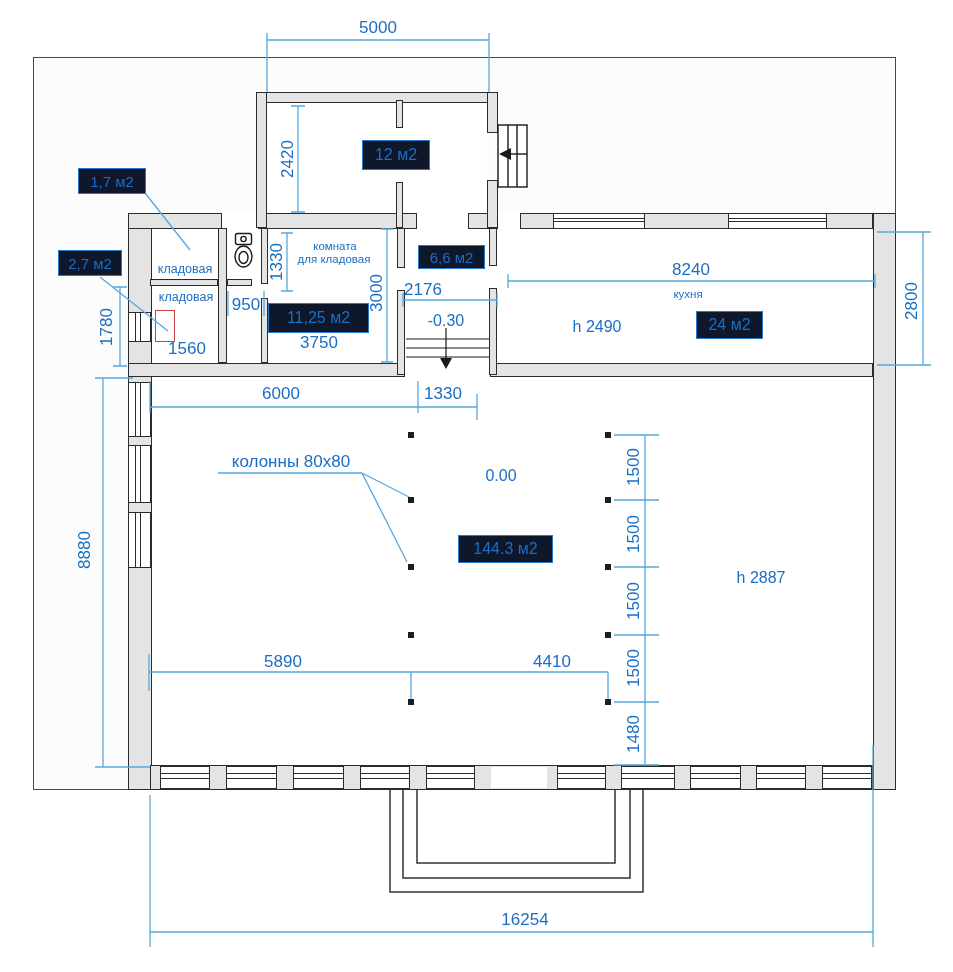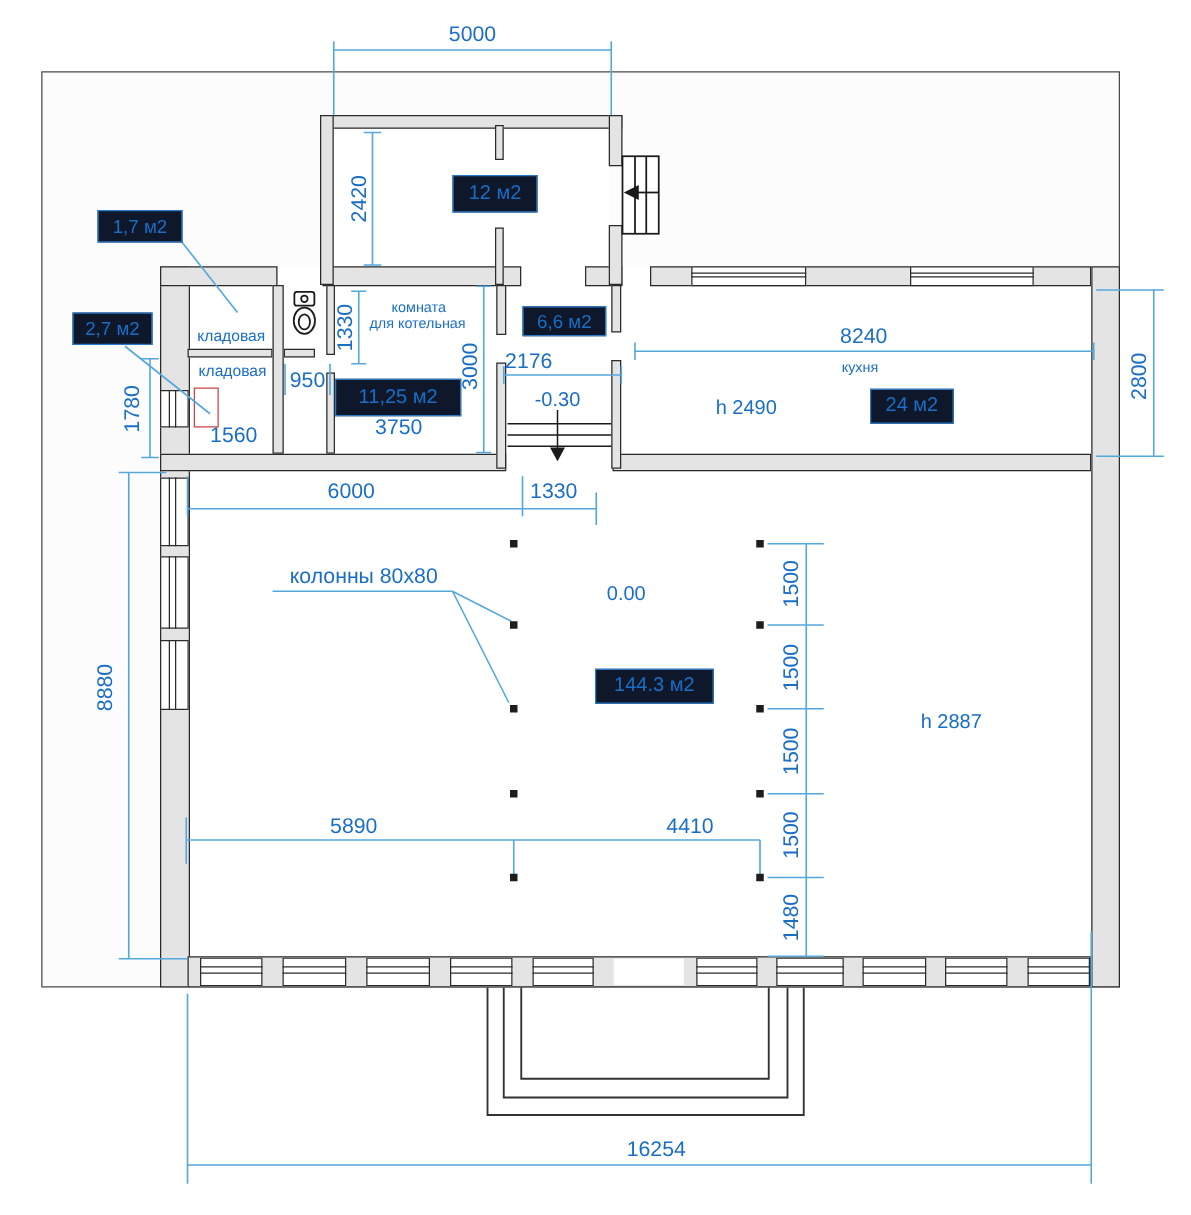--- a/index.html
+++ b/index.html
@@ -179,28 +179,28 @@
   </div>
   <div class="box sm2" style="left:418px;top:245px;width:67px;height:24px;">
     <span>6,6 м2</span>
   </div>
   <div class="box" style="left:268px;top:303px;width:101px;height:30px;">
     <span>11,25 м2</span>
   </div>
   <div class="box" style="left:696px;top:311px;width:67px;height:28px;">
     <span>24 м2</span>
   </div>
-  <div class="box" style="left:476px;top:535px;width:95px;height:28px;">
+  <div class="box" style="left:458px;top:535px;width:95px;height:28px;">
     <span>144.3 м2</span>
   </div>
 
   <div class="txt sm" style="left:185px;top:269px;">кладовая</div>
   <div class="txt sm" style="left:186px;top:297px;">кладовая</div>
   <div class="txt xs" style="left:335px;top:247px;text-align:right;">комната</div>
-  <div class="txt xs" style="left:334px;top:260px;">для котельная</div>
+  <div class="txt xs" style="left:334px;top:260px;">для кладовая</div>
   <div class="txt xs" style="left:688px;top:295px;">кухня</div>
 
   <div class="txt" style="left:291px;top:461px;">колонны 80x80</div>
   <div class="txt" style="left:501px;top:476px;font-size:16px;">0.00</div>
   <div class="txt" style="left:446px;top:321px;font-size:16px;">-0.30</div>
   <div class="txt" style="left:597px;top:327px;font-size:16px;">h 2490</div>
   <div class="txt" style="left:761px;top:578px;font-size:16px;">h 2887</div>
 
   <div class="txt" style="left:378px;top:27px;">5000</div>
   <div class="txt rot" style="left:287px;top:159px;">2420</div>

